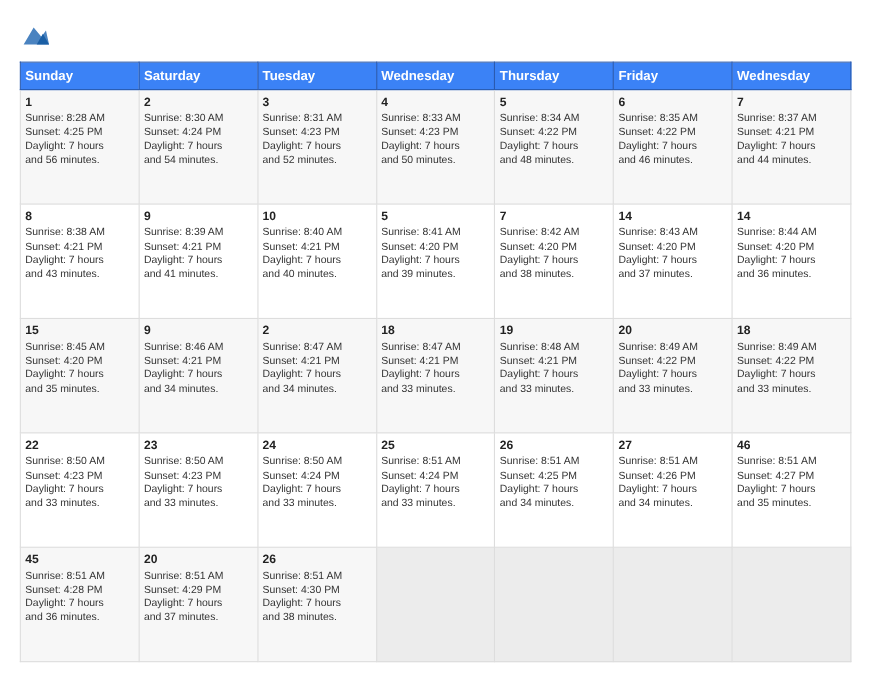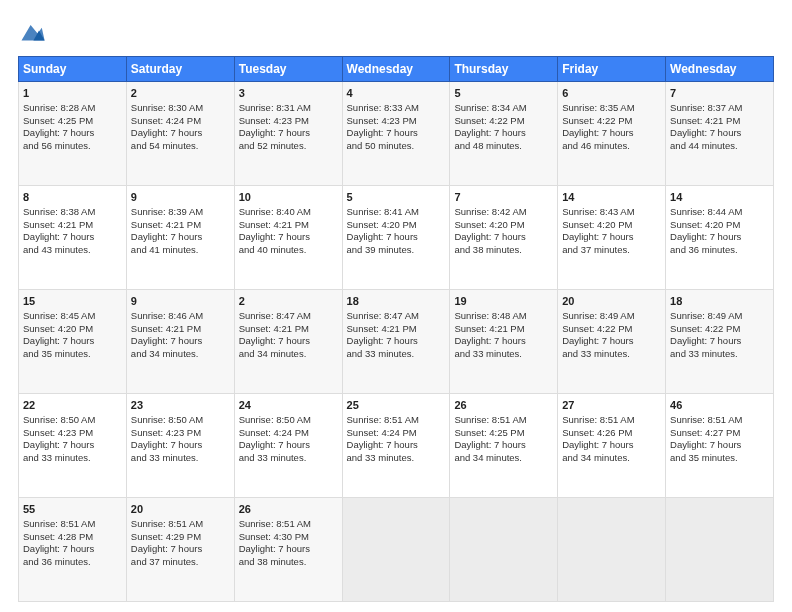--- a/index.html
+++ b/index.html
@@ -157,21 +157,21 @@
         <tr>
           <td><span class="day-num">22</span>Sunrise: 8:50 AM<br>Sunset: 4:23 PM<br>Daylight: 7 hours<br>and 33 minutes.<br></td>
           <td><span class="day-num">23</span>Sunrise: 8:50 AM<br>Sunset: 4:23 PM<br>Daylight: 7 hours<br>and 33 minutes.<br></td>
           <td><span class="day-num">24</span>Sunrise: 8:50 AM<br>Sunset: 4:24 PM<br>Daylight: 7 hours<br>and 33 minutes.<br></td>
           <td><span class="day-num">25</span>Sunrise: 8:51 AM<br>Sunset: 4:24 PM<br>Daylight: 7 hours<br>and 33 minutes.<br></td>
           <td><span class="day-num">26</span>Sunrise: 8:51 AM<br>Sunset: 4:25 PM<br>Daylight: 7 hours<br>and 34 minutes.<br></td>
           <td><span class="day-num">27</span>Sunrise: 8:51 AM<br>Sunset: 4:26 PM<br>Daylight: 7 hours<br>and 34 minutes.<br></td>
           <td><span class="day-num">46</span>Sunrise: 8:51 AM<br>Sunset: 4:27 PM<br>Daylight: 7 hours<br>and 35 minutes.<br></td>
         </tr>
         <tr>
-          <td><span class="day-num">55</span>Sunrise: 8:51 AM<br>Sunset: 4:28 PM<br>Daylight: 7 hours<br>and 36 minutes.<br></td>
+          <td><span class="day-num">45</span>Sunrise: 8:51 AM<br>Sunset: 4:28 PM<br>Daylight: 7 hours<br>and 36 minutes.<br></td>
           <td><span class="day-num">20</span>Sunrise: 8:51 AM<br>Sunset: 4:29 PM<br>Daylight: 7 hours<br>and 37 minutes.<br></td>
           <td><span class="day-num">26</span>Sunrise: 8:51 AM<br>Sunset: 4:30 PM<br>Daylight: 7 hours<br>and 38 minutes.<br></td>
           <td class="empty"></td>
           <td class="empty"></td>
           <td class="empty"></td>
           <td class="empty"></td>
         </tr>
       </tbody>
   </table>
 </div>

